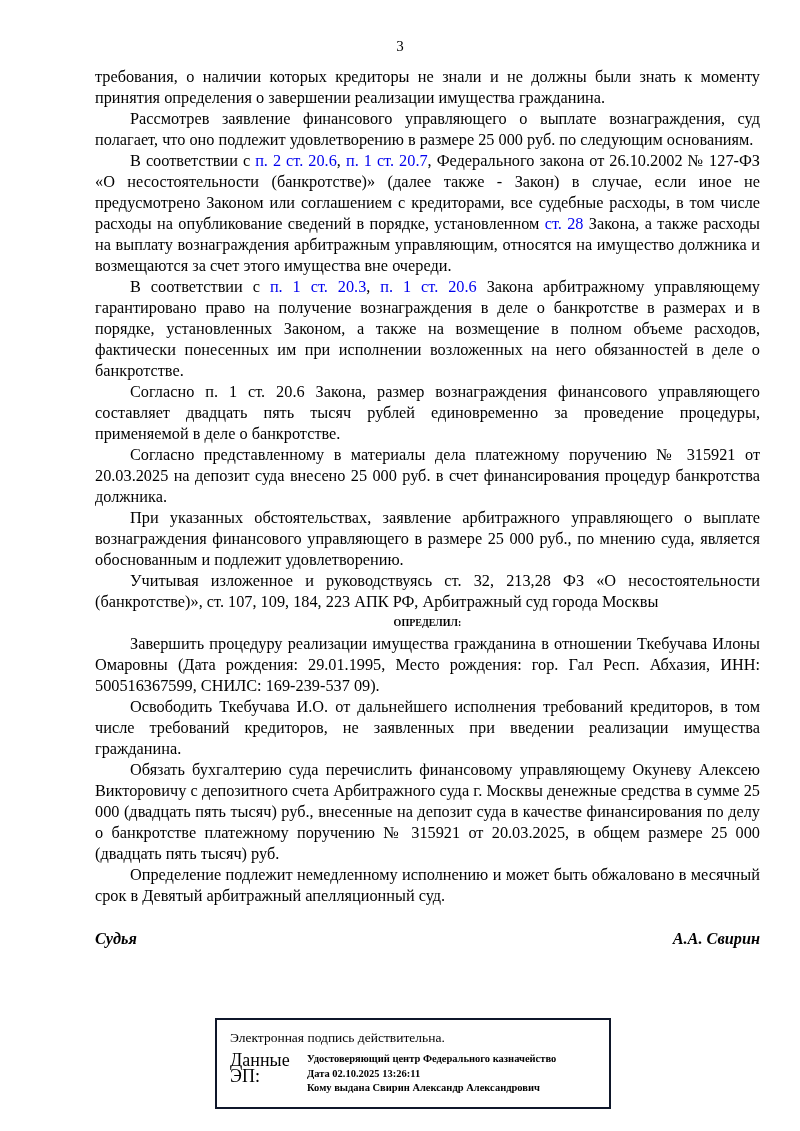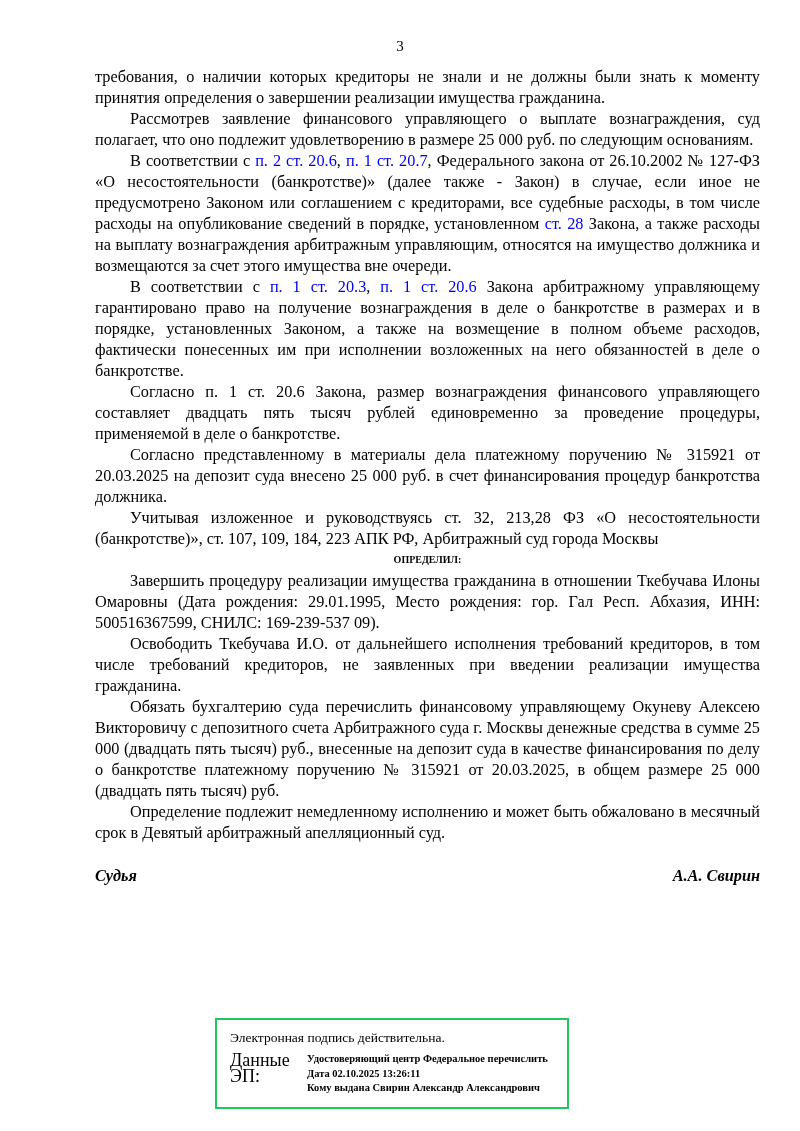--- a/index.html
+++ b/index.html
@@ -43,23 +43,23 @@
     justify-content:space-between;
     margin-top:22px;
     font-size:16.3px;
     line-height:21px;
     font-weight:bold;
     font-style:italic;
   }
   .stamp {
     position:absolute;
     left:215px; top:1018px;
-    width:354px;
+    width:396px;
     box-sizing:border-box;
-    border:2px solid #22c55e;
+    border:2px solid #0f172a;
     padding:9px 12px 11px 13px;
     background:#fff;
   }
   .stamp-title {
     font-size:13.5px;
     line-height:17px;
   }
   .stamp-row {
     display:flex;
     align-items:flex-start;
@@ -92,20 +92,21 @@
     <p>Рассмотрев заявление финансового управляющего о выплате вознаграждения, суд полагает, что оно подлежит удовлетворению в размере 25 000 руб. по следующим основаниям.</p>
 
     <p><span>В соответствии с </span><a class="law-link">п. 2 ст. 20.6</a><span>, </span><a class="law-link">п. 1 ст. 20.7</a><span>, Федерального закона от 26.10.2002 № 127-ФЗ «О несостоятельности (банкротстве)» (далее также - Закон) в случае, если иное не предусмотрено Законом или соглашением с кредиторами, все судебные расходы, в том числе расходы на опубликование сведений в порядке, установленном </span><a class="law-link">ст. 28</a><span> Закона, а также расходы на выплату вознаграждения арбитражным управляющим, относятся на имущество должника и возмещаются за счет этого имущества вне очереди.</span></p>
 
     <p><span>В соответствии с </span><a class="law-link">п. 1 ст. 20.3</a><span>, </span><a class="law-link">п. 1 ст. 20.6</a><span> Закона арбитражному управляющему гарантировано право на получение вознаграждения в деле о банкротстве в размерах и в порядке, установленных Законом, а также на возмещение в полном объеме расходов, фактически понесенных им при исполнении возложенных на него обязанностей в деле о банкротстве.</span></p>
 
     <p>Согласно п. 1 ст. 20.6 Закона, размер вознаграждения финансового управляющего составляет двадцать пять тысяч рублей единовременно за проведение процедуры, применяемой в деле о банкротстве.</p>
 
     <p>Согласно представленному в материалы дела платежному поручению № 315921 от 20.03.2025 на депозит суда внесено 25 000 руб. в счет финансирования процедур банкротства должника.</p>
 
+    <p>При указанных обстоятельствах, заявление арбитражного управляющего о выплате вознаграждения финансового управляющего в размере 25 000 руб., по мнению суда, является обоснованным и подлежит удовлетворению.</p>
 
     <p>Учитывая изложенное и руководствуясь ст. 32, 213,28 ФЗ «О несостоятельности (банкротстве)», ст. 107, 109, 184, 223 АПК РФ, Арбитражный суд города Москвы</p>
 
     <div class="resolution-heading">ОПРЕДЕЛИЛ:</div>
 
     <p>Завершить процедуру реализации имущества гражданина в отношении Ткебучава Илоны Омаровны (Дата рождения: 29.01.1995, Место рождения: гор. Гал Респ. Абхазия, ИНН: 500516367599, СНИЛС: 169-239-537 09).</p>
 
     <p>Освободить Ткебучава И.О. от дальнейшего исполнения требований кредиторов, в том числе требований кредиторов, не заявленных при введении реализации имущества гражданина.</p>
 
     <p>Обязать бухгалтерию суда перечислить финансовому управляющему Окуневу Алексею Викторовичу с депозитного счета Арбитражного суда г. Москвы денежные средства в сумме 25 000 (двадцать пять тысяч) руб., внесенные на депозит суда в качестве финансирования по делу о банкротстве платежному  поручению № 315921 от 20.03.2025, в общем размере  25 000 (двадцать пять тысяч) руб.</p>
@@ -117,20 +118,20 @@
       <span>А.А. Свирин</span>
     </div>
 
   </div>
 
   <div class="stamp">
     <div class="stamp-title">Электронная подпись действительна.</div>
     <div class="stamp-row">
       <div class="stamp-label">Данные ЭП:</div>
       <div class="stamp-details">
-        <div>Удостоверяющий центр Федеральное перечислить</div>
+        <div>Удостоверяющий центр Федерального казначейство</div>
         <div>Дата 02.10.2025 13:26:11</div>
         <div>Кому выдана Свирин Александр Александрович</div>
       </div>
     </div>
   </div>
 
 </div>
 
 </body></html>

